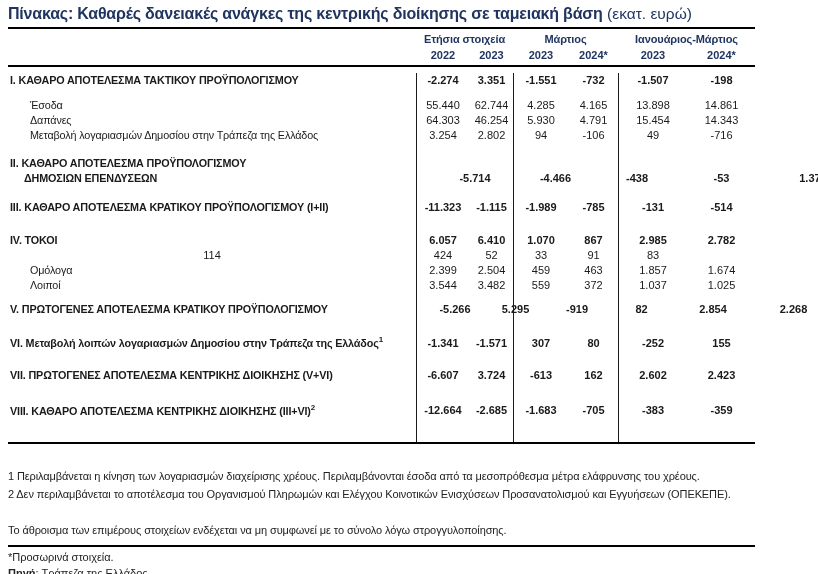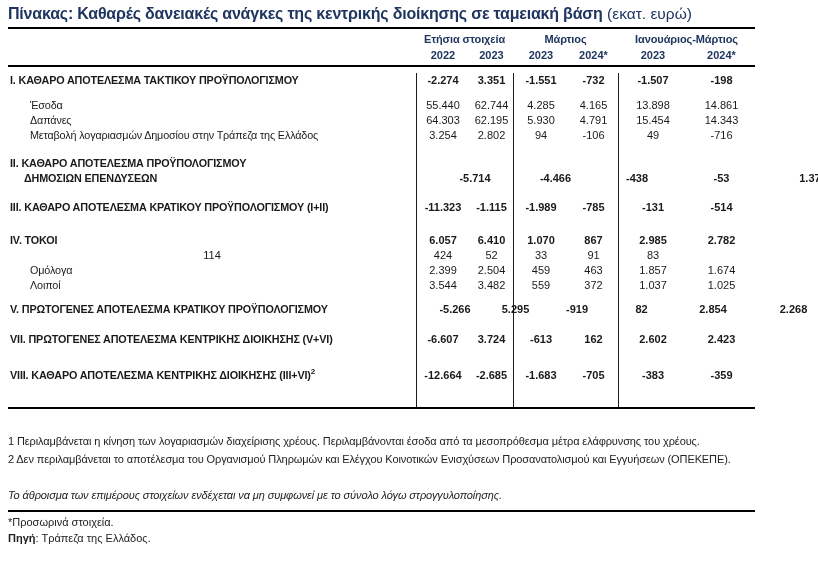--- a/index.html
+++ b/index.html
@@ -52,21 +52,21 @@
   .row:nth-child(6) { margin-top:14px; }
   .row:nth-child(7) { margin-top:18px; }
   .row:nth-child(11) { margin-top:9px;gap:12px; }
   .row:nth-child(12) { margin-top:15px; }
   .row:nth-child(13) { margin-top:17px; }
   .row:nth-child(14) { margin-top:17px; }
 
   
   .footnotes { margin-top:23px; width:760px; }
   .fn { font-size:11px; line-height:18px; color:#222; letter-spacing:-0.1px; }
-  .rounding-note { margin-top:19px; font-size:11px; line-height:16px; color:#222; letter-spacing:-0.1px;font-style:italic; }
+  .rounding-note { margin-top:19px; font-size:11px; line-height:16px; color:#222; letter-spacing:-0.1px; }
   .fn-rule { margin-top:7px; }
   .provisional { margin-top:2px; font-size:11px; line-height:16px; color:#222; }
   .source { font-size:11px; line-height:16px; color:#222; }
   .source .src-label { font-weight:bold; }
 </style>
 </head>
 <body>
 
 <div class="page">
 
@@ -126,21 +126,21 @@
           <div class="cell num">55.440</div>
           <div class="cell num">62.744</div>
           <div class="cell num">4.285</div>
           <div class="cell num">4.165</div>
           <div class="cell num">13.898</div>
           <div class="cell num">14.861</div>
         </div>
         <div class="row sub">
           <div class="cell label">Δαπάνες</div>
           <div class="cell num">64.303</div>
-          <div class="cell num">62.195</div>
+          <div class="cell num">46.254</div>
           <div class="cell num">5.930</div>
           <div class="cell num">4.791</div>
           <div class="cell num">15.454</div>
           <div class="cell num">14.343</div>
         </div>
         <div class="row sub">
           <div class="cell label">Μεταβολή λογαριασμών Δημοσίου στην Τράπεζα της Ελλάδος</div>
           <div class="cell num">3.254</div>
           <div class="cell num">2.802</div>
           <div class="cell num">94</div>
@@ -207,20 +207,29 @@
         <div class="row main">
           <div class="cell label">V. ΠΡΩΤΟΓΕΝΕΣ ΑΠΟΤΕΛΕΣΜΑ ΚΡΑΤΙΚΟΥ ΠΡΟΫΠΟΛΟΓΙΣΜΟΥ</div>
           <div class="cell num">-5.266</div>
           <div class="cell num">5.295</div>
           <div class="cell num">-919</div>
           <div class="cell num">82</div>
           <div class="cell num">2.854</div>
           <div class="cell num">2.268</div>
         </div>
         <div class="row main">
+          <div class="cell label">VI. Μεταβολή λοιπών λογαριασμών Δημοσίου στην Τράπεζα της Ελλάδος<sup>1</sup></div>
+          <div class="cell num">-1.341</div>
+          <div class="cell num">-1.571</div>
+          <div class="cell num">307</div>
+          <div class="cell num">80</div>
+          <div class="cell num">-252</div>
+          <div class="cell num">155</div>
+        </div>
+        <div class="row main">
           <div class="cell label">VII. ΠΡΩΤΟΓΕΝΕΣ ΑΠΟΤΕΛΕΣΜΑ ΚΕΝΤΡΙΚΗΣ ΔΙΟΙΚΗΣΗΣ (V+VI)</div>
           <div class="cell num">-6.607</div>
           <div class="cell num">3.724</div>
           <div class="cell num">-613</div>
           <div class="cell num">162</div>
           <div class="cell num">2.602</div>
           <div class="cell num">2.423</div>
         </div>
         <div class="row main">
           <div class="cell label">VIII. ΚΑΘΑΡΟ ΑΠΟΤΕΛΕΣΜΑ ΚΕΝΤΡΙΚΗΣ ΔΙΟΙΚΗΣΗΣ (III+VI)<sup>2</sup></div>

